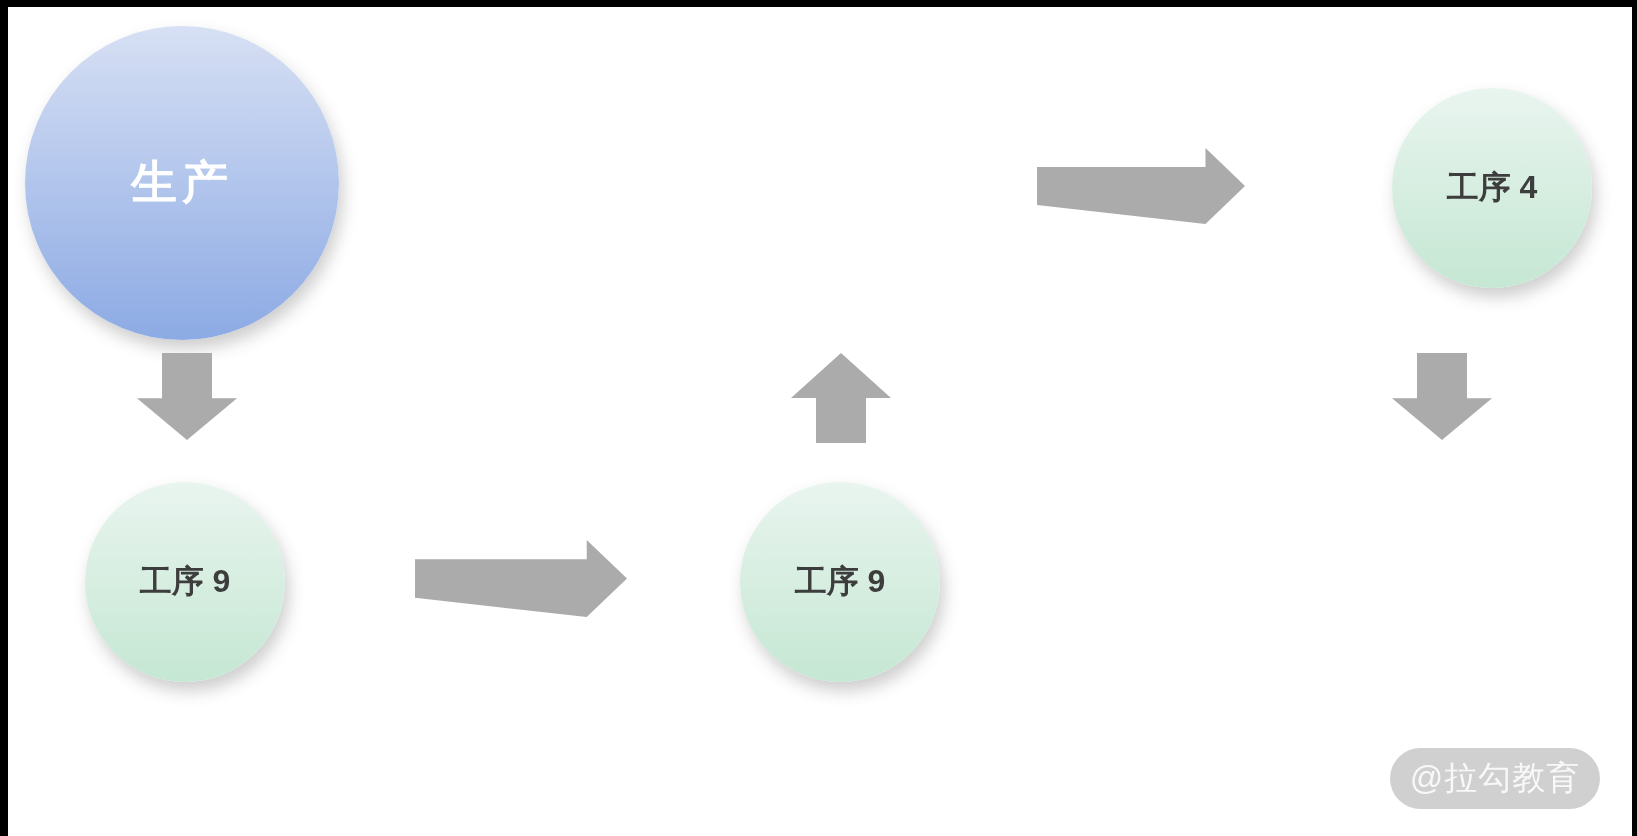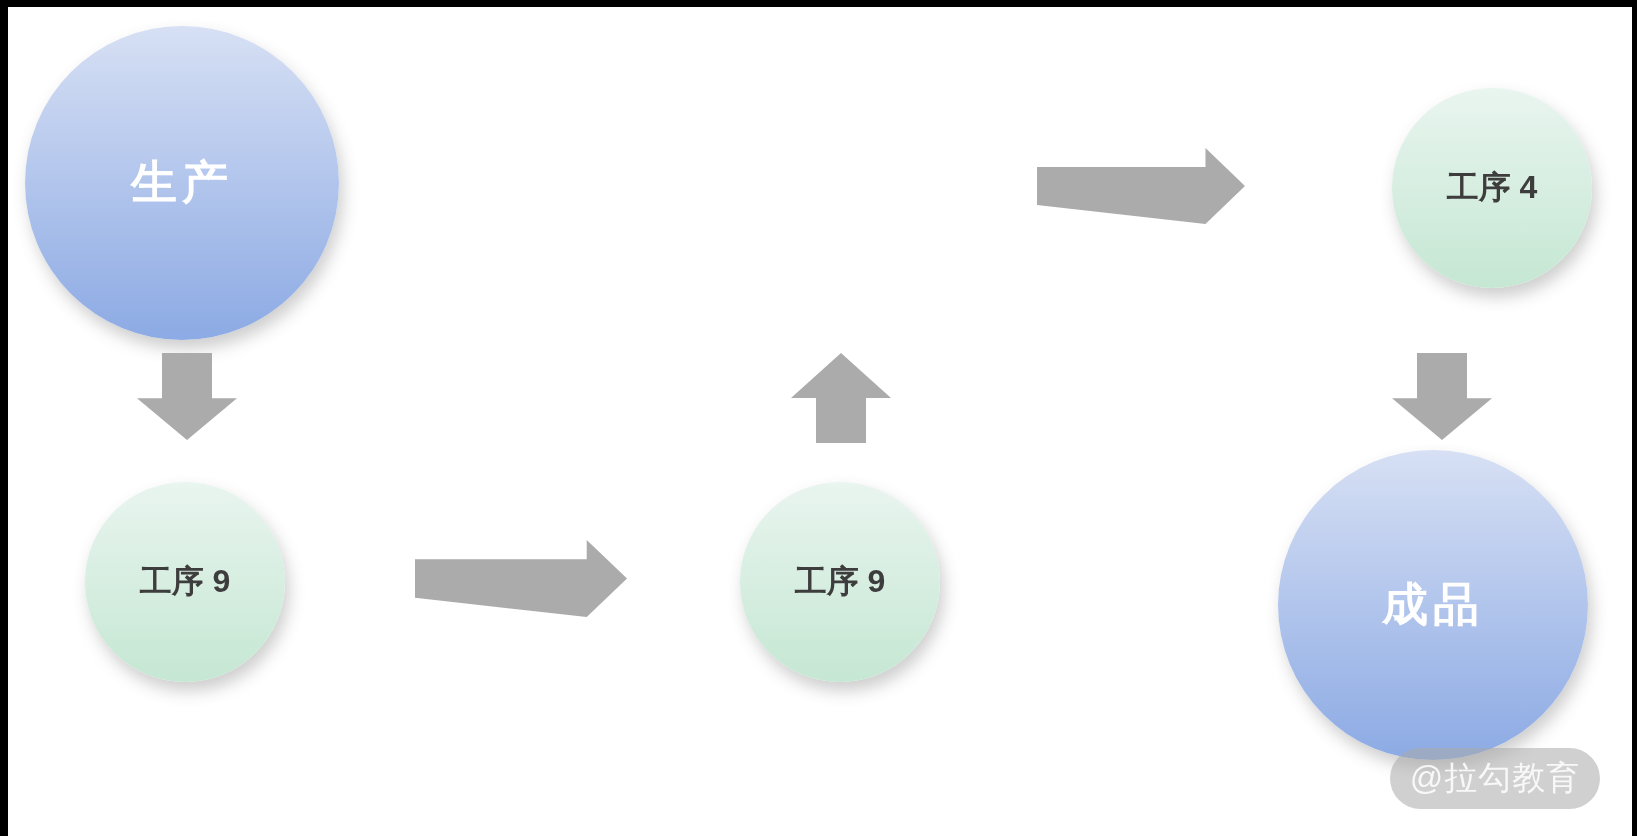--- a/index.html
+++ b/index.html
@@ -125,20 +125,17 @@
 
 
   <div id="arrow-d" class="arrow arrow-right"></div>
 
   <div id="node-step4" class="node node-green">
     <span>工序 4</span>
   </div>
 
   <div id="arrow-e" class="arrow arrow-down"></div>
 
-  <div id="node-finished" class="node node-blue">
-    <span>成品</span>
-  </div>
 
   <div class="watermark">
     <span>@拉勾教育</span>
   </div>
 </div>
 
 </body></html>

